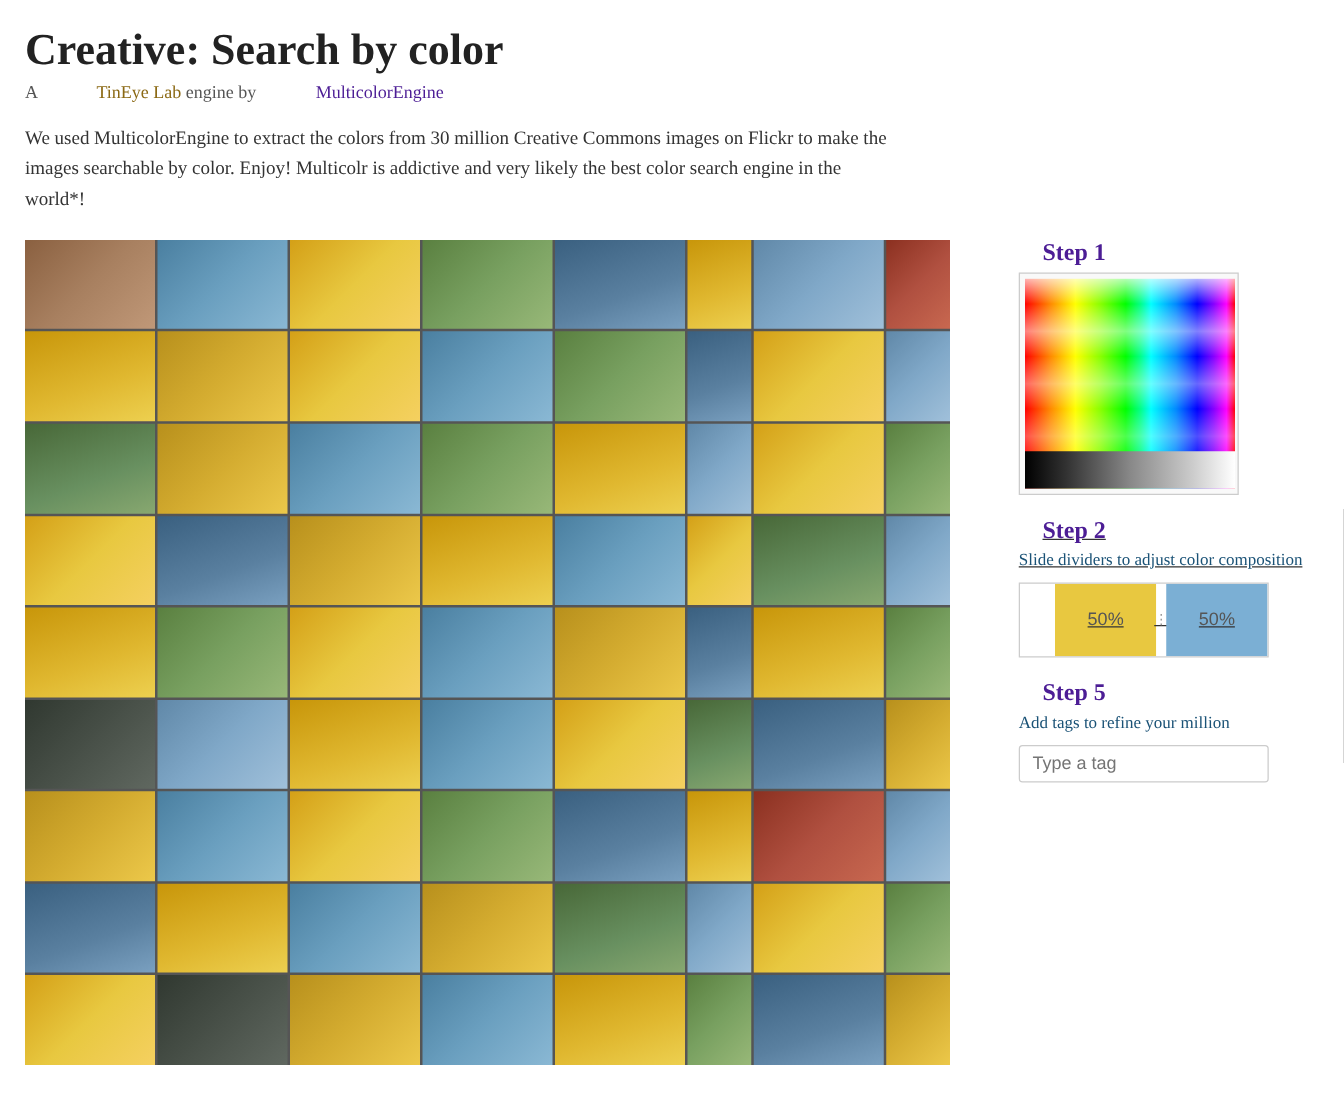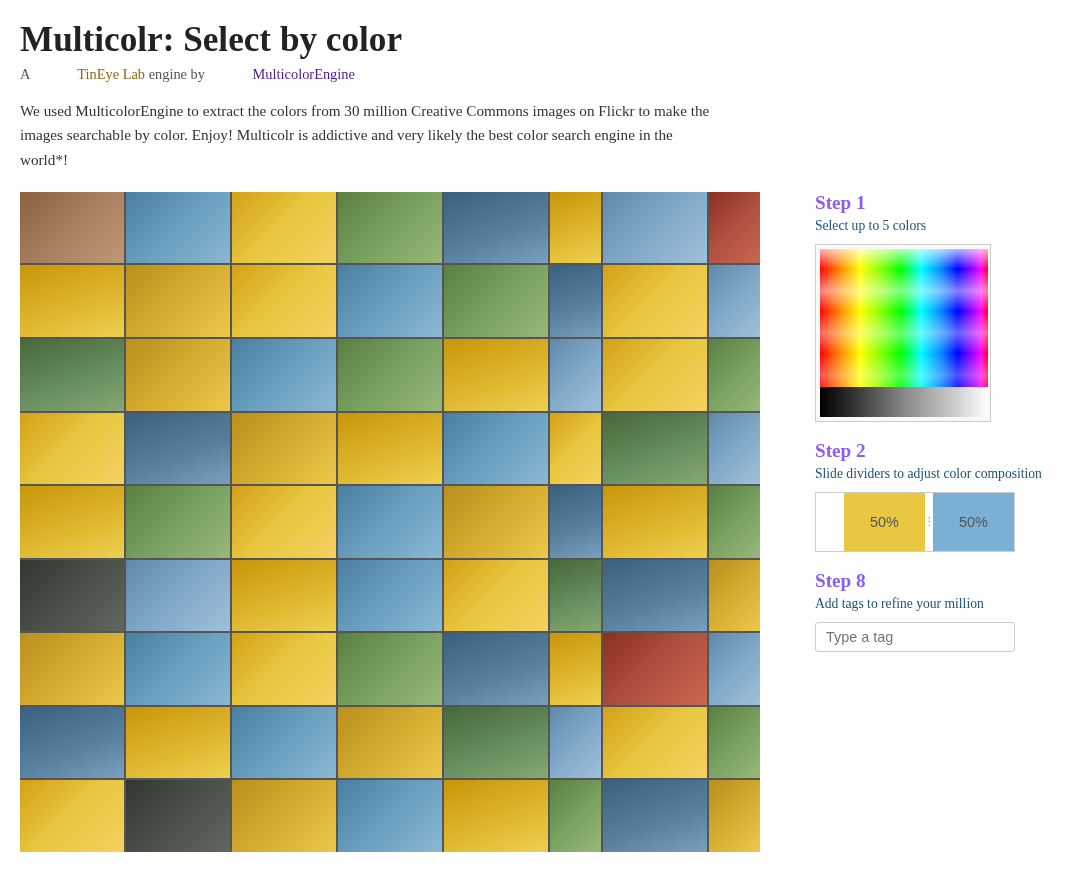--- a/index.html
+++ b/index.html
@@ -18,31 +18,32 @@
     .image-grid-container { flex: 1; }
 
     .sidebar {
       width: 240px;
       flex-shrink: 0;
     }
 
     .step-heading {
       font-size: 1.2em;
       font-weight: bold;
-      color: #8b5cf6;
+      color: #4c1d95;
       margin-bottom: 4px;
+      margin-left: 19px;
     }
 
     .step-sub {
       font-size: 0.85em;
       color: #1a5276;
       margin-bottom: 10px;
     }
 
-    .step2-section { margin-top: 8px; }
+    .step2-section { margin-top: 8px; text-decoration: underline; }
     .step3-section { margin-top: 8px; }
 
     .divider-bar {
       display: flex;
       width: 200px;
       height: 60px;
       border: 1px solid #ccc;
       overflow: hidden;
       margin-bottom: 16px;
       position: relative;
@@ -116,21 +117,21 @@
     .c-b3 { background: linear-gradient(135deg, #6088A8 0%, #80A8C8 50%, #A0C0DA 100%); }
     .c-g1 { background: linear-gradient(135deg, #5A8040 0%, #78A060 50%, #98B878 100%); }
     .c-g2 { background: linear-gradient(160deg, #486838 0%, #689060 60%, #88A870 100%); }
     .c-r1 { background: linear-gradient(135deg, #8B3020 0%, #B05040 50%, #C86850 100%); }
     .c-d1 { background: linear-gradient(135deg, #303830 0%, #485048 50%, #606860 100%); }
     .c-m1 { background: linear-gradient(135deg, #8A6040 0%, #A88060 50%, #C09878 100%); }
   </style>
 </head>
 <body>
 
-<h1>Multicolr: Select by color</h1>
+<h1>Creative: Search by color</h1>
 
 <p class="subtitle">
   <span>A </span><a href="#">TinEye Lab</a><span> engine by </span><a href="#" class="blue">MulticolorEngine</a>
 </p>
 
 <p class="description">We used MulticolorEngine to extract the colors from 30 million Creative Commons images on Flickr to make the images searchable by color. Enjoy! Multicolr is addictive and very likely the best color search engine in the world*!</p>
 
 <div class="main-layout">
 
   <div class="image-grid-container">
@@ -216,21 +217,20 @@
       <div class="pm-cell c-g1" style="grid-column: span 1;"></div>
       <div class="pm-cell c-b2" style="grid-column: span 2;"></div>
       <div class="pm-cell c-y3" style="grid-column: span 1;"></div>
     </div>
   </div>
 
   <div class="sidebar">
 
     <div style="margin-bottom: 18px;">
       <div class="step-heading">Step 1</div>
-      <div class="step-sub">Select up to 5 colors</div>
 
       <div style="border: 1px solid #ccc; padding: 4px; width: 176px; background: #f9f9f9;">
         <div style="width: 168px; height: 168px; position: relative; overflow: hidden; cursor: crosshair;">
 
           <div style="position: absolute; inset: 0; background: linear-gradient(to right, #ff0000 0%, #ff8800 12%, #ffff00 24%, #88ff00 36%, #00ff00 48%, #00ff88 55%, #00ffff 60%, #0088ff 72%, #0000ff 82%, #8800ff 90%, #ff00ff 96%, #ff0000 100%); height: 100%;"></div>
 
           <div style="position: absolute; inset: 0; background: repeating-linear-gradient(to bottom, rgba(255,255,255,0.7) 0%, rgba(255,255,255,0) 12%, rgba(255,255,255,0.5) 25%, rgba(255,255,255,0) 37%, rgba(255,255,255,0.4) 50%, rgba(255,255,255,0) 62%, rgba(255,255,255,0.3) 75%, rgba(255,255,255,0) 87%, rgba(255,255,255,0.6) 100%);"></div>
 
           <div style="position: absolute; bottom: 0; left: 0; right: 0; height: 30px; background: linear-gradient(to right, #000 0%, #333 20%, #888 50%, #ccc 80%, #fff 100%);"></div>
         </div>
@@ -242,20 +242,20 @@
       <div class="step-sub">Slide dividers to adjust color composition</div>
 
       <div class="divider-bar">
         <div class="divider-seg-yellow" style="flex: 1;">50%</div>
         <div class="divider-handle">⋮</div>
         <div class="divider-seg-blue" style="flex: 1;">50%</div>
       </div>
     </div>
 
     <div class="step3-section">
-      <div class="step-heading">Step 8</div>
+      <div class="step-heading">Step 5</div>
       <div class="step-sub">Add tags to refine your million</div>
 
       <input class="tag-input" type="text" value="" placeholder="Type a tag" style="">
     </div>
 
   </div>
 </div>
 
 </body></html>

